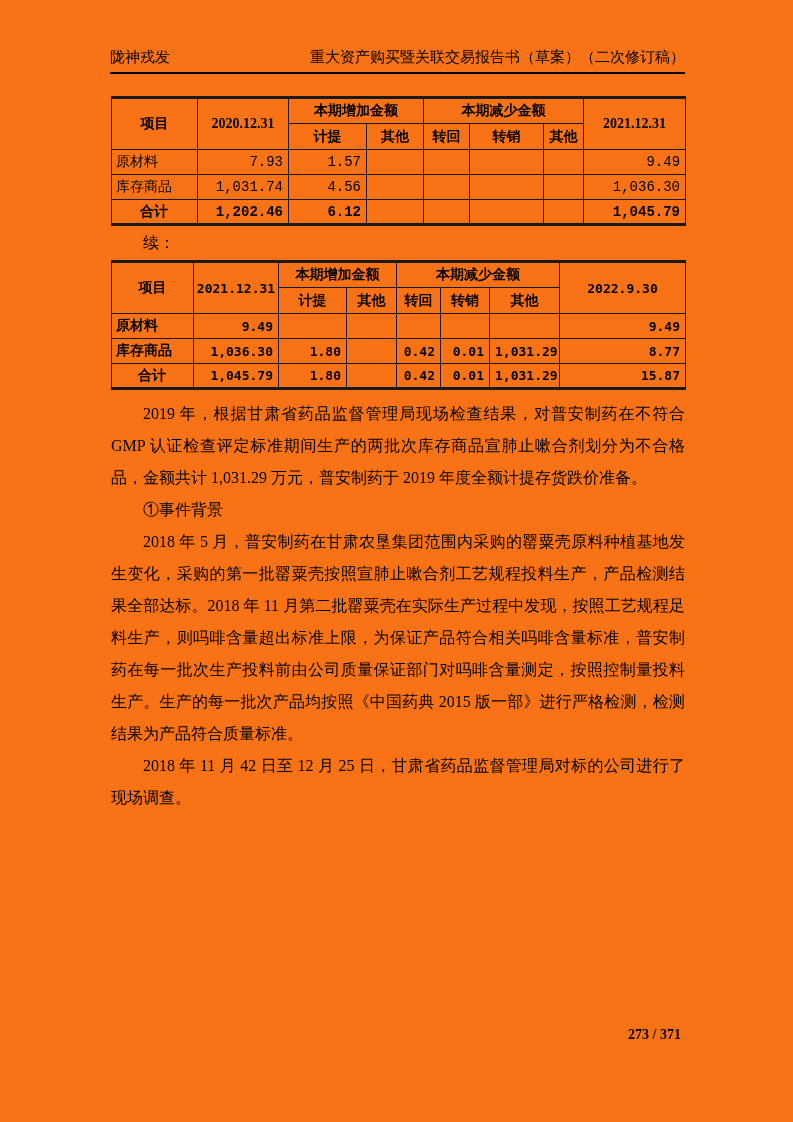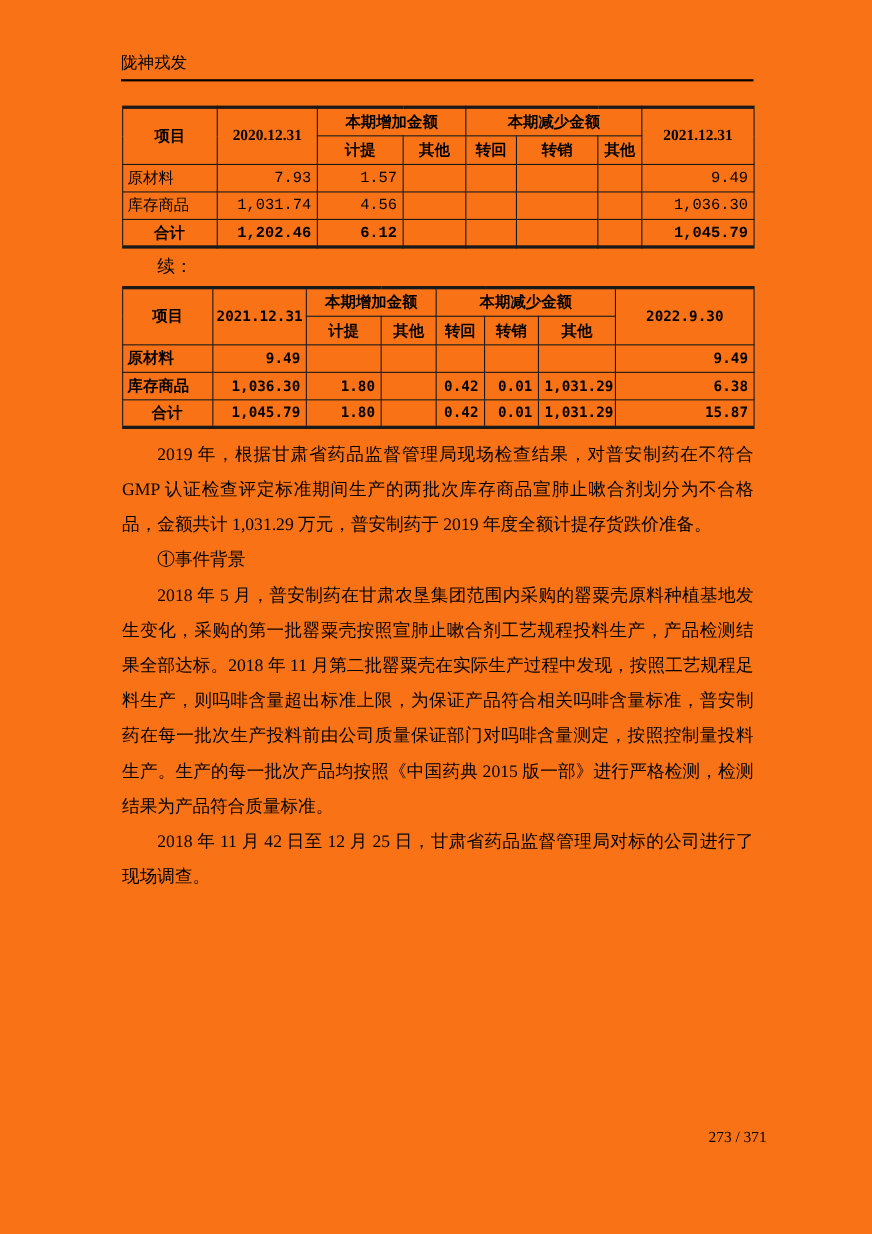--- a/index.html
+++ b/index.html
@@ -47,31 +47,32 @@
   table.t2 td.item { font-size:14px; }
 
   .cont-label { font-size:16px; line-height:34px; text-indent:2em; }
 
   .body-text { margin-top:8px; }
   .body-text p {
     font-size:16px; line-height:32px;
     text-indent:2em; text-align:justify;
   }
   .page-num {
-    position:absolute; right:96px; top:1027px;
-    font-size:14px; font-weight:normal;
+    position:absolute; right:112px; top:1027px;
+    font-size:14px; font-weight:bold;
   }
 </style>
 </head>
 <body>
 
 <div class="page">
 
   <div class="header">
     <span>陇神戎发</span>
+    <span>重大资产购买暨关联交易报告书（草案）（二次修订稿）</span>
   </div>
 
   <div class="content">
 
     <table class="fin-table">
       <colgroup>
         <col style="width:86px">
           <col style="width:91px">
           <col style="width:78px">
           <col style="width:57px">
@@ -171,21 +172,21 @@
           <td class="num">9.49</td>
         </tr>
         <tr>
           <td class="item">库存商品</td>
           <td class="num">1,036.30</td>
           <td class="num">1.80</td>
           <td class="num"></td>
           <td class="num">0.42</td>
           <td class="num">0.01</td>
           <td class="num">1,031.29</td>
-          <td class="num">6.38</td>
+          <td class="num">8.77</td>
         </tr>
         <tr class="total-row">
           <td class="item">合计</td>
           <td class="num">1,045.79</td>
           <td class="num">1.80</td>
           <td class="num"></td>
           <td class="num">0.42</td>
           <td class="num">0.01</td>
           <td class="num">1,031.29</td>
           <td class="num">15.87</td>

